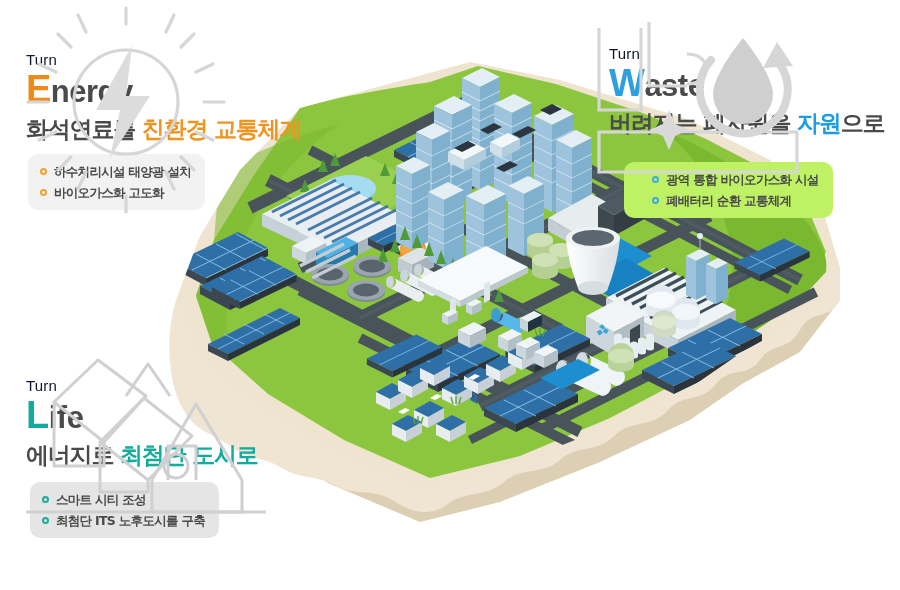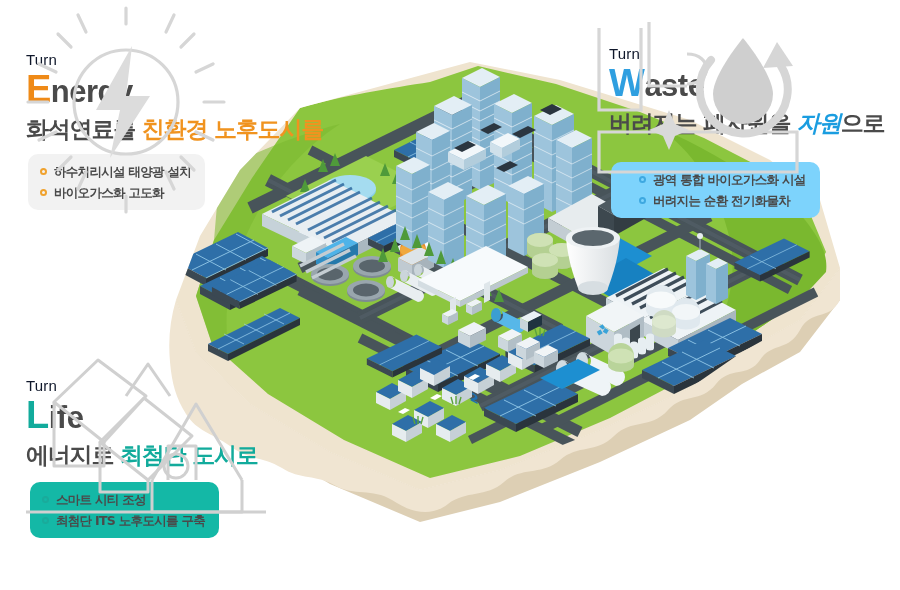--- a/index.html
+++ b/index.html
@@ -39,29 +39,29 @@
   #energy{left:26px;top:52px;}
   #energy .big-word .cap{color:#ef8a17;}
   #energy .big-word{color:#4a4a4a;}
   #energy .hl-accent{color:#f0931f;}
   #energy .bullets{margin-top:12px;margin-left:2px;text-align:right;}
 
   
   #waste{left:609px;top:46px;}
   #waste .big-word .cap{color:#2f9fe0;}
   #waste .big-word{color:#4a4a4a;}
-  #waste .hl-accent{color:#1a9de0;font-style:italic;}
-  #waste .bullets{margin-top:26px;margin-left:2px;background:#7dd3fc;padding-left:28px;}
+  #waste .hl-accent{color:#1a9de0;}
+  #waste .bullets{margin-top:26px;margin-left:15px;background:#bef264;padding-left:28px;}
 
   
   #life{left:26px;top:378px;}
   #life .big-word .cap{color:#12ab9c;}
   #life .big-word{color:#4a4a4a;}
   #life .hl-accent{color:#12ab9c;}
-  #life .bullets{margin-top:14px;margin-left:4px;background:#14b8a6;}
+  #life .bullets{margin-top:14px;margin-left:4px;background:#e5e5e5;}
 </style>
 </head>
 <body>
 
 <div id="stage">
 
   <svg id="map" viewBox="0 0 900 590">
     <defs>
       <clipPath id="landClip">
         <path d="M300,108 L470,62 L560,80 L690,120 L770,160 L820,200 L840,268
@@ -828,21 +828,21 @@
         <path d="M42,126 L25,134"></path>
           <path d="M182,66 L199,58"></path>
       </g>
       <path d="M118,40 L82,104 L106,104 L96,152 L136,90 L112,90 Z" fill="#dcdcdc"></path>
     </svg>
     <div class="turn-word">Turn</div>
     <div class="big-word" style="margin-top:3px;">
       <span class="cap">E</span><span>nergy</span>
     </div>
     <div class="headline" style="margin-top:9px;">
-      <span class="hl-dark">화석연료를 </span><span class="hl-accent">친환경 노후도시를</span>
+      <span class="hl-dark">화석연료를 </span><span class="hl-accent">친환경 교통체계</span>
     </div>
     <div class="bullets">
       <div class="bullet-row">
         <span class="dot"></span>
         <span class="b-text">하수처리시설  태양광 설치</span>
       </div>
       <div class="bullet-row">
         <span class="dot"></span>
         <span class="b-text">바이오가스화 고도화</span>
       </div>
@@ -875,21 +875,21 @@
     <div class="headline" style="margin-top:9px;">
       <span class="hl-dark">버려지는 폐자원을 </span><span class="hl-accent">자원</span><span class="hl-dark">으로</span>
     </div>
     <div class="bullets">
       <div class="bullet-row">
         <span class="dot blue"></span>
         <span class="b-text">광역 통합 바이오가스화 시설</span>
       </div>
       <div class="bullet-row">
         <span class="dot blue"></span>
-        <span class="b-text">버려지는 순환 전기화물차</span>
+        <span class="b-text">폐배터리 순환 교통체계</span>
       </div>
     </div>
   </div>
 
   <div class="callout" id="life">
     <svg class="wm" style="left:-6px;top:-28px;width:250px;height:190px;" viewBox="0 0 250 190">
       <g stroke="#d0d0d0" stroke-width="3" fill="none" stroke-linejoin="round">
 
         <path d="M34,52 L78,10 L126,46 L84,92 Z"></path>
         <path d="M34,52 L34,116 L84,116 L84,92"></path>

